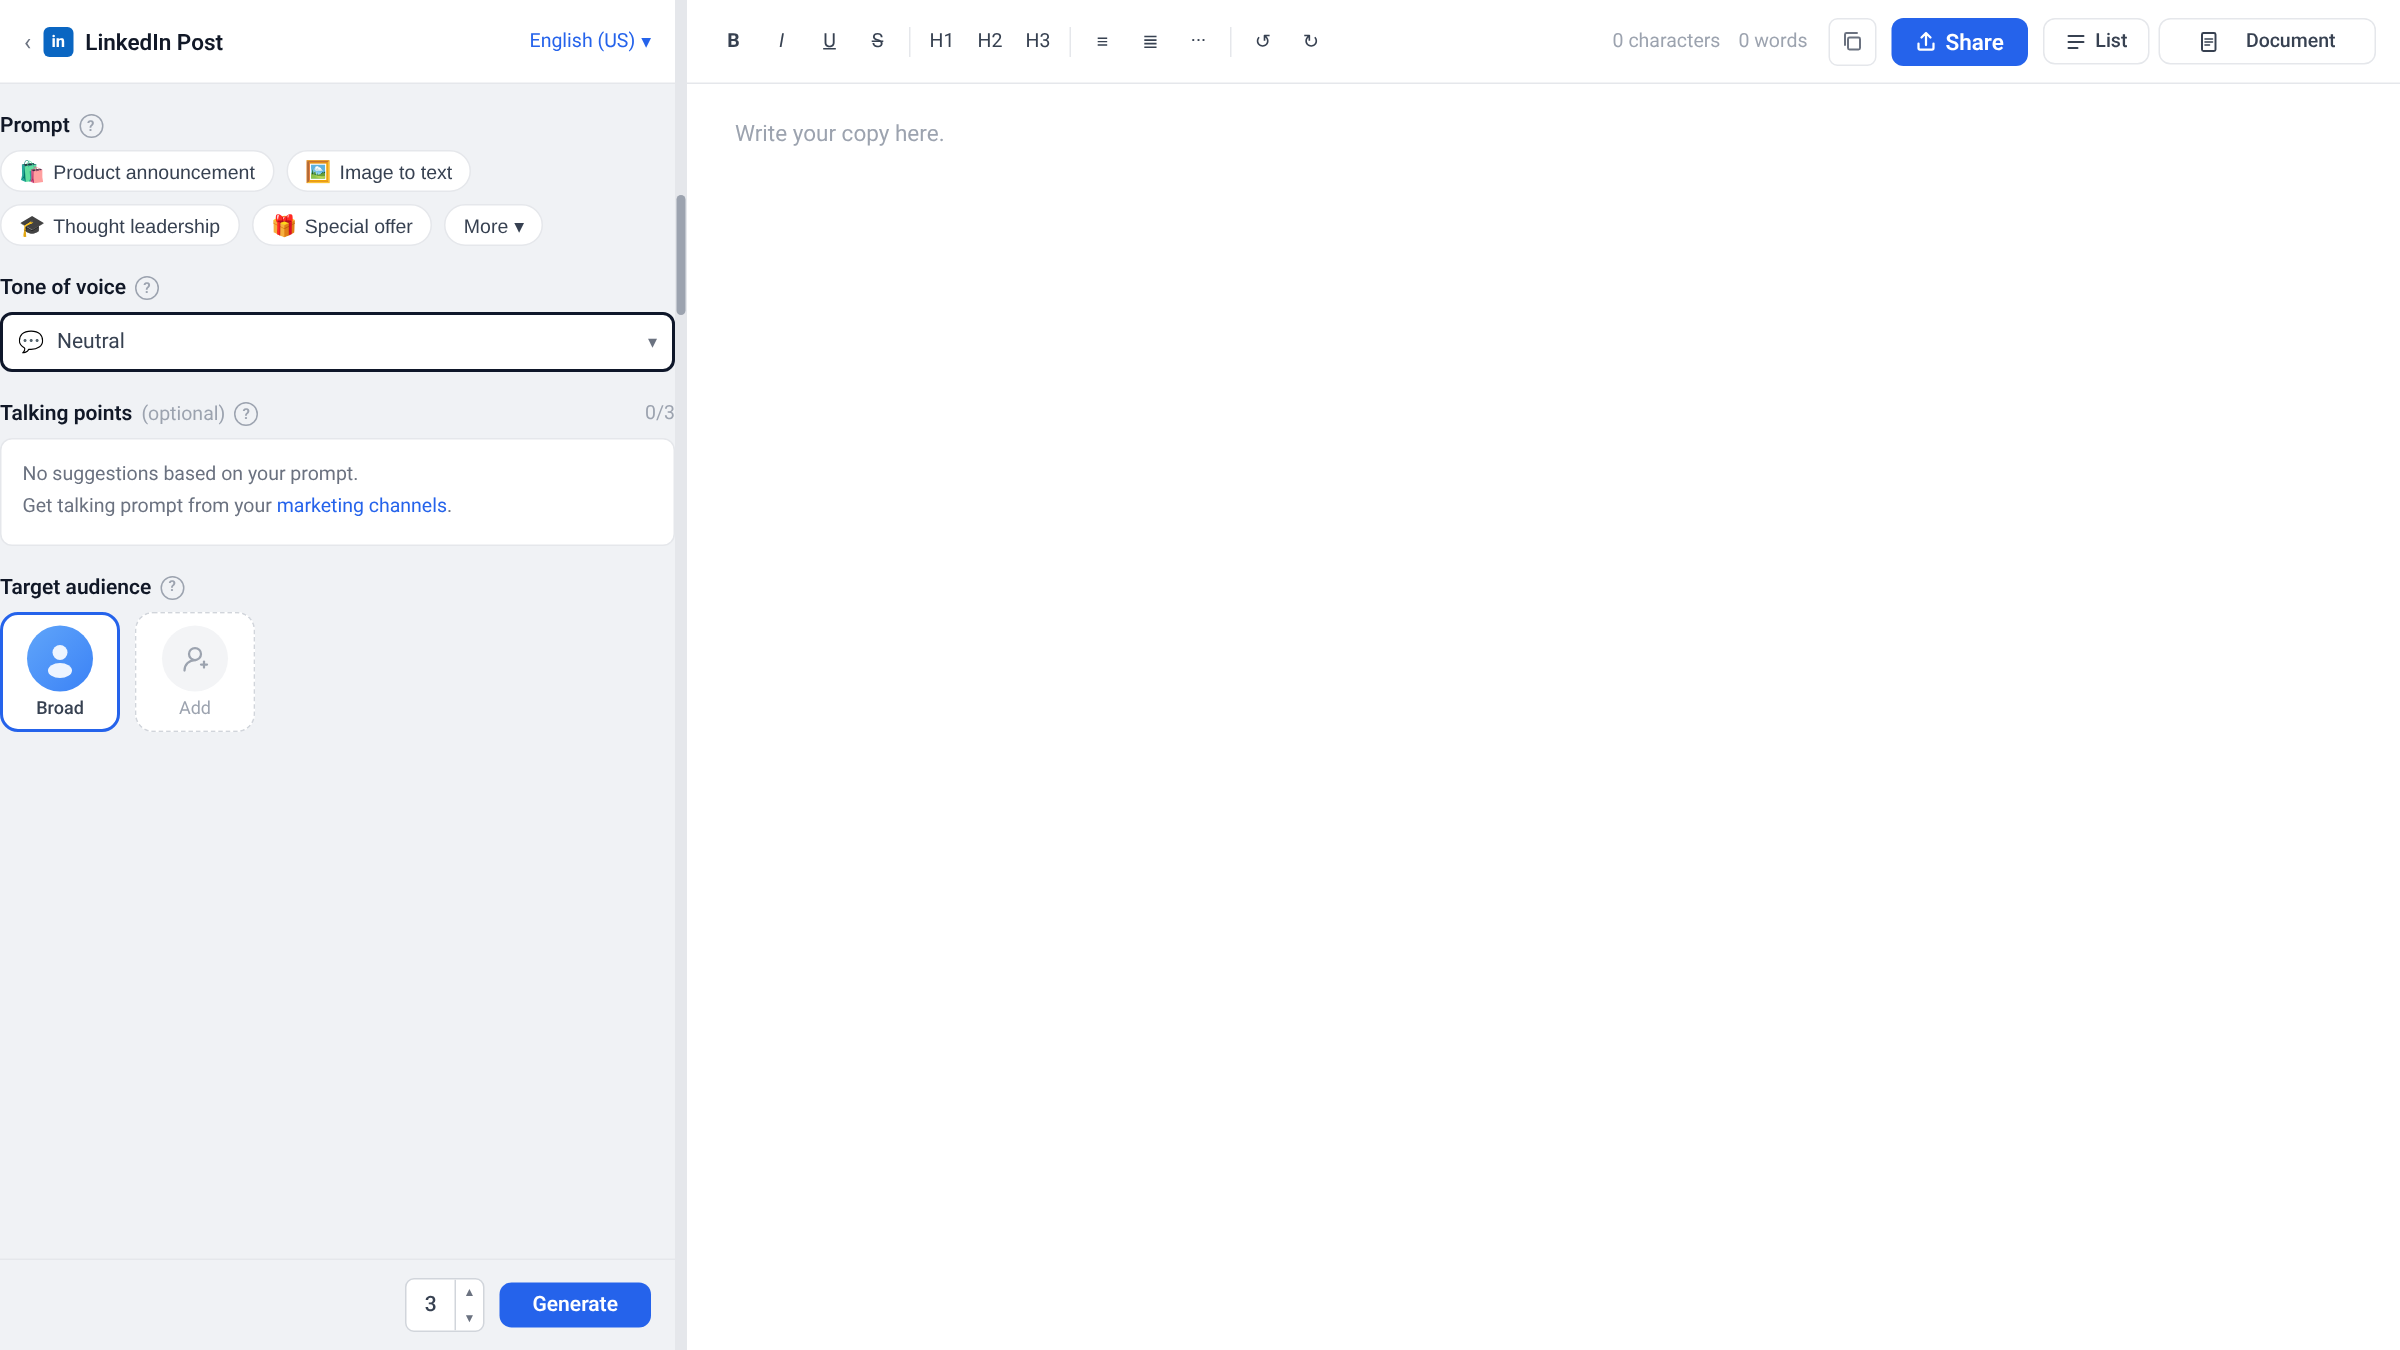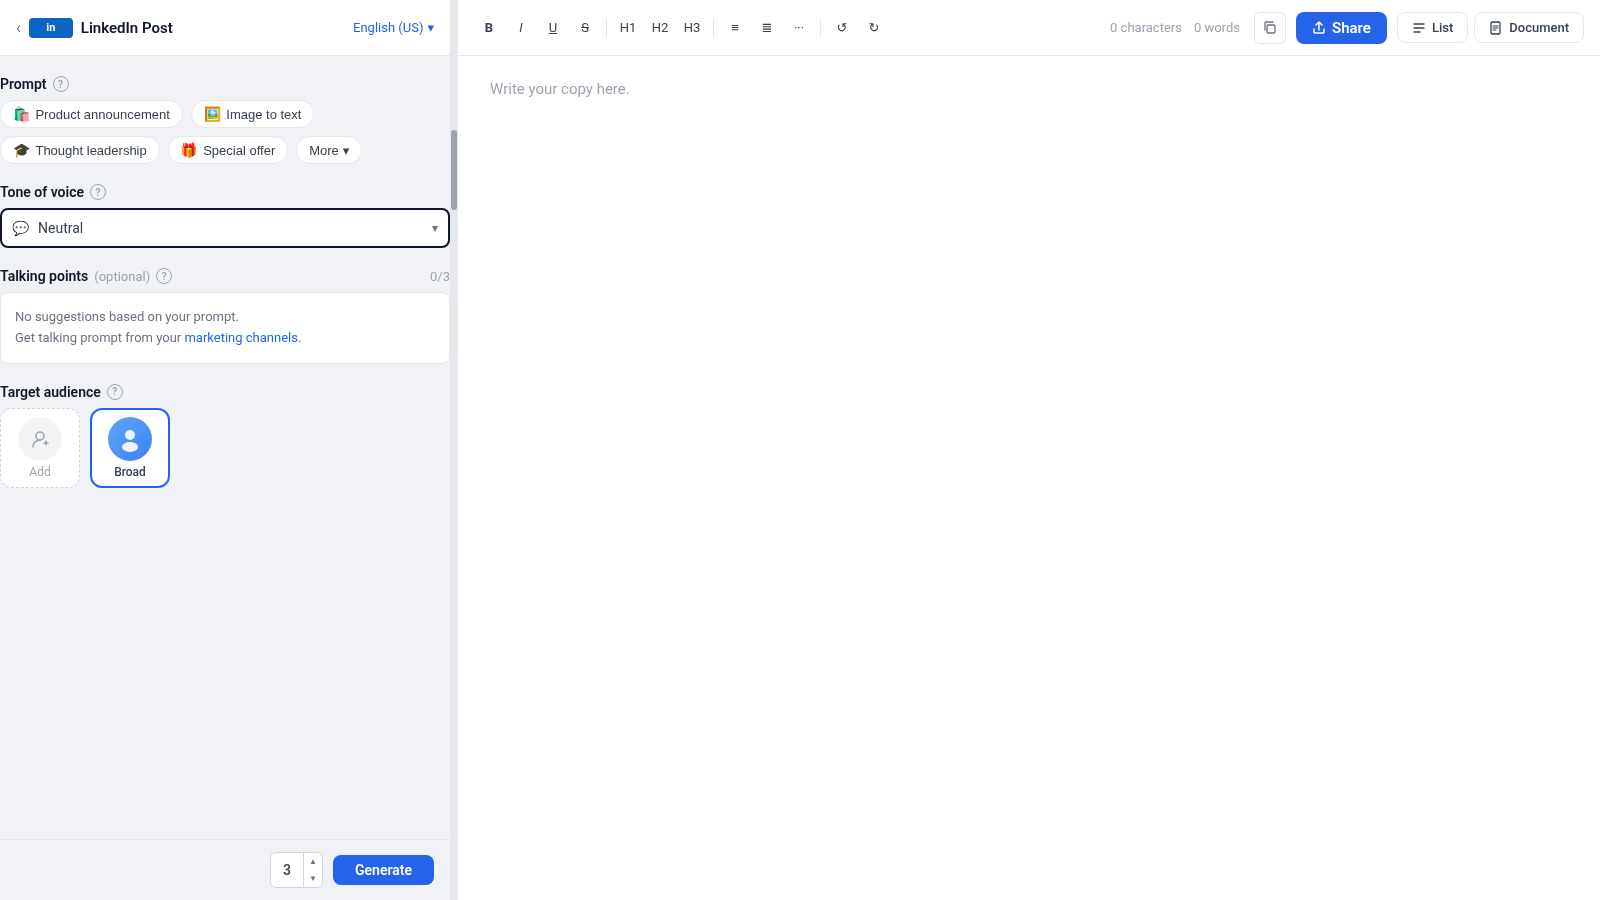--- a/index.html
+++ b/index.html
@@ -30,21 +30,21 @@
       display: flex;
       align-items: center;
       gap: 8px;
     }
     .back-arrow {
       color: #6b7280;
       font-size: 16px;
       cursor: pointer;
     }
     .linkedin-icon {
-      width: 44px;
+      width: 20px;
       height: 20px;
       background: #0a66c2;
       border-radius: 4px;
       display: flex;
       align-items: center;
       justify-content: center;
       color: white;
       font-size: 11px;
       font-weight: bold;
     }
@@ -205,21 +205,20 @@
       transform: translateY(-50%);
       color: #6b7280;
       pointer-events: none;
       font-size: 12px;
     }
 
     
     .talking-points-header {
       display: flex;
       justify-content: space-between;
-      align-items: center;
       margin-bottom: 8px;
     }
     .talking-points-count {
       font-size: 13px;
       color: #9ca3af;
     }
     .talking-points-box {
       border: 1px solid #e5e7eb;
       border-radius: 8px;
       background: #fff;
@@ -440,26 +439,26 @@
       padding: 7px 14px;
       font-size: 13px;
       font-weight: 500;
       cursor: pointer;
       font-family: inherit;
       margin-right: 4px;
     }
     .doc-btn {
       display: flex;
       align-items: center;
-      gap: 6px;
+      gap: 17px;
       background: transparent;
       color: #374151;
       border: 1px solid #e5e7eb;
       border-radius: 8px;
-      padding: 7px 14px;
+      padding: 7px 26px;
       font-size: 13px;
       font-weight: 500;
       cursor: pointer;
       font-family: inherit;
     }
 
     
     .editor-area {
       flex: 1;
       padding: 24px 32px;
@@ -546,39 +545,39 @@
         <span>Get talking prompt from your </span><a href="#">marketing channels</a><span>.</span>
       </div>
     </div>
 
     <div>
       <div class="section-label">
         <span>Target audience</span>
         <div class="help-icon">?</div>
       </div>
       <div class="audience-row">
+        <div class="audience-card">
+          <div class="audience-avatar">
+            <svg width="28" height="28" viewBox="0 0 28 28" fill="none" xmlns="http://www.w3.org/2000/svg">
+              <circle cx="14" cy="10" r="5" fill="white" opacity="0.9"></circle>
+              <ellipse cx="14" cy="22" rx="8" ry="5" fill="white" opacity="0.9"></ellipse>
+            </svg>
+          </div>
+          <span>Broad</span>
+        </div>
         <div class="audience-card add-card">
           <div class="audience-avatar-add">
             <svg width="22" height="22" viewBox="0 0 22 22" fill="none">
               <circle cx="11" cy="8" r="4" stroke="#9ca3af" stroke-width="1.5" fill="none"></circle>
               <path d="M4 19c0-3.866 3.134-7 7-7h.5" stroke="#9ca3af" stroke-width="1.5" stroke-linecap="round" fill="none"></path>
               <line x1="15" y1="15" x2="19" y2="15" stroke="#9ca3af" stroke-width="1.5" stroke-linecap="round"></line>
               <line x1="17" y1="13" x2="17" y2="17" stroke="#9ca3af" stroke-width="1.5" stroke-linecap="round"></line>
             </svg>
           </div>
           <span>Add</span>
-        </div>
-        <div class="audience-card">
-          <div class="audience-avatar">
-            <svg width="28" height="28" viewBox="0 0 28 28" fill="none" xmlns="http://www.w3.org/2000/svg">
-              <circle cx="14" cy="10" r="5" fill="white" opacity="0.9"></circle>
-              <ellipse cx="14" cy="22" rx="8" ry="5" fill="white" opacity="0.9"></ellipse>
-            </svg>
-          </div>
-          <span>Broad</span>
         </div>
       </div>
     </div>
 
   </div>
 
   <div class="bottom-bar">
     <div class="count-stepper">
       <span class="count-value">3</span>
       <div class="count-arrows">

